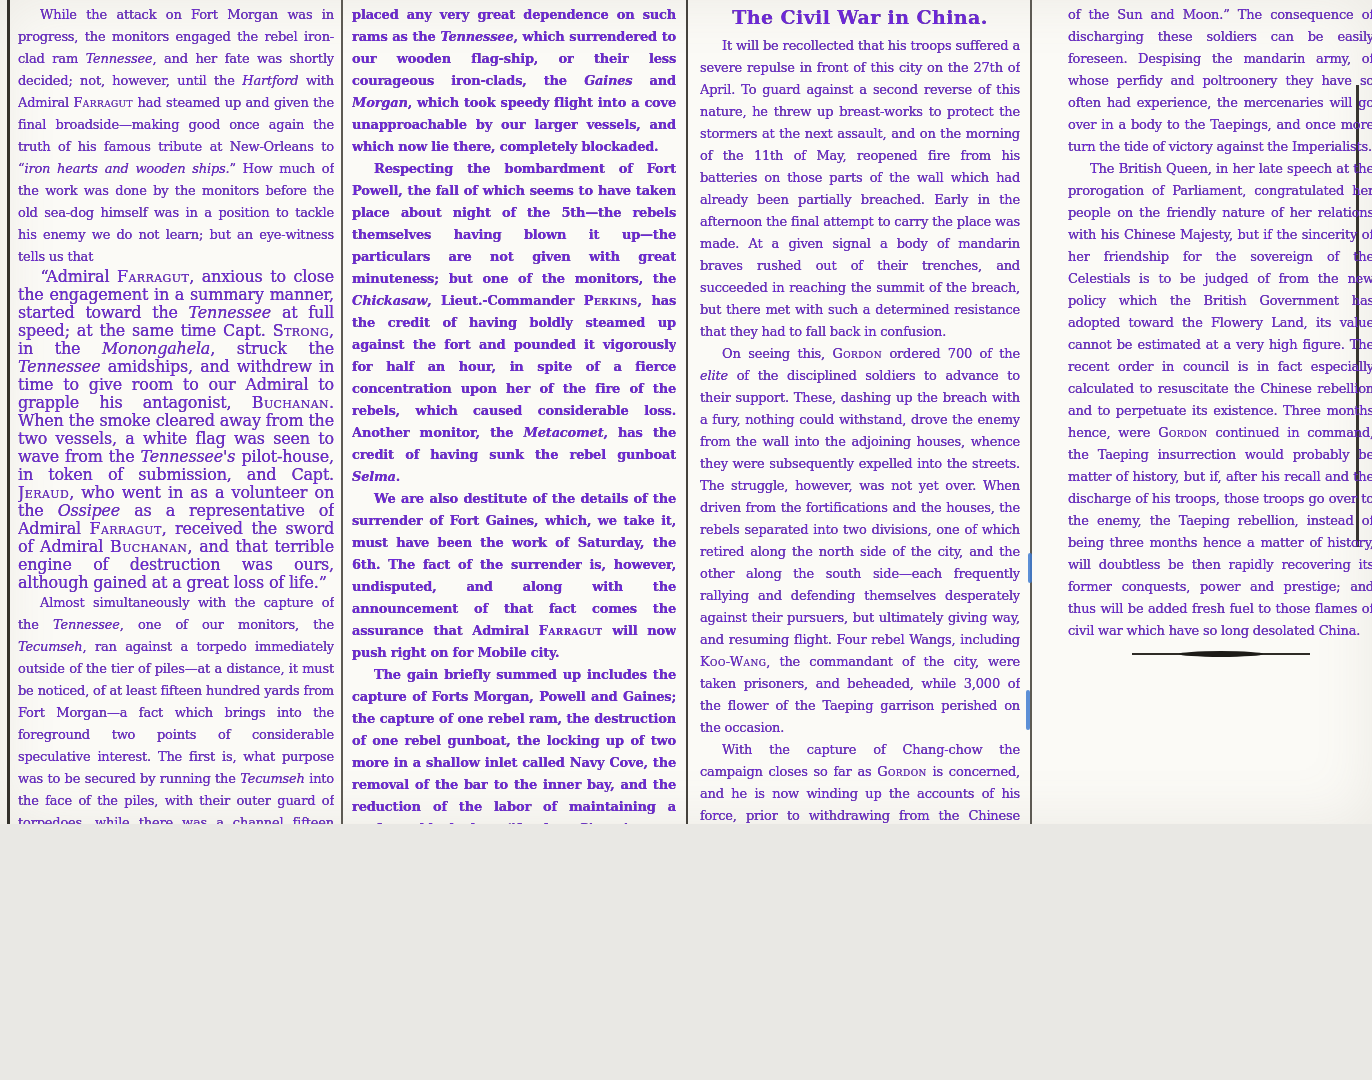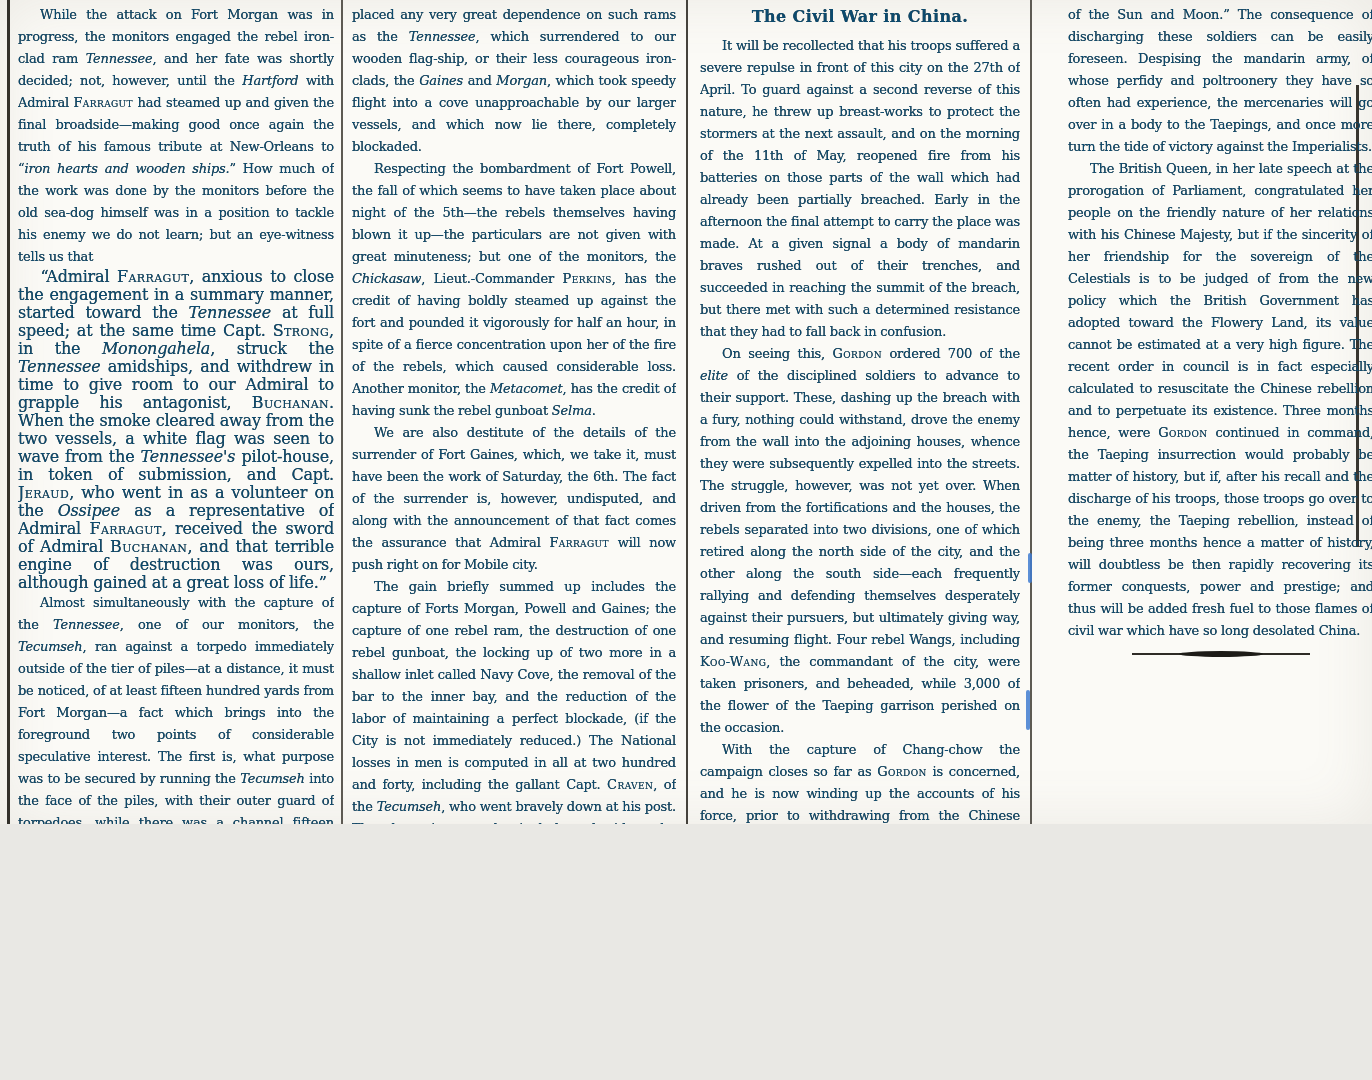--- a/index.html
+++ b/index.html
@@ -8,52 +8,52 @@
     background: #e9e8e4;
   }
   .page {
     position: relative;
     width: 1372px;
     height: 824px;
     margin: 0 auto;
     background: #fbfaf6;
     overflow: hidden;
     font-family: "DejaVu Serif", "Liberation Serif", serif;
-    color: #0c4a6e;
+    color: #6d28d9;
     box-shadow: inset 0 0 60px rgba(120,115,100,0.12);
   }
   
   .col {
     position: absolute;
     top: 4px;
     height: 1072px;
     overflow: hidden;
     text-align: justify;
     font-size: 13px;
     line-height: 22px;
     letter-spacing: -0.2px;
     text-shadow: 0 0 0.5px rgba(43,39,33,0.85);
   }
   .col1 { left: 18px;   width: 316px; }
-  .col2 { left: 352px;  width: 324px; }
+  .col2 { left: 352px;  width: 324px; font-weight: bold; }
   .col3 { left: 700px;  width: 320px; }
   .col4 { left: 1068px; width: 306px; }
 
   .para { margin: 0; text-indent: 1.7em; }
   .para.flush { text-indent: 0; }
   .quote {
     margin: 0;
     font-size: 16px;
     line-height: 18px;
     text-indent: 1.4em;
   }
   .headline {
     margin: 2px 0 7px 0;
     text-align: center;
-    font-size: 16px;
+    font-size: 19px;
     font-weight: bold;
     letter-spacing: 0.4px;
     text-indent: 0;
   }
   .run-i  { font-style: italic; }
   .run-sc { font-variant: small-caps; letter-spacing: 0.4px; }
 
   
   .divider {
     position: relative;

